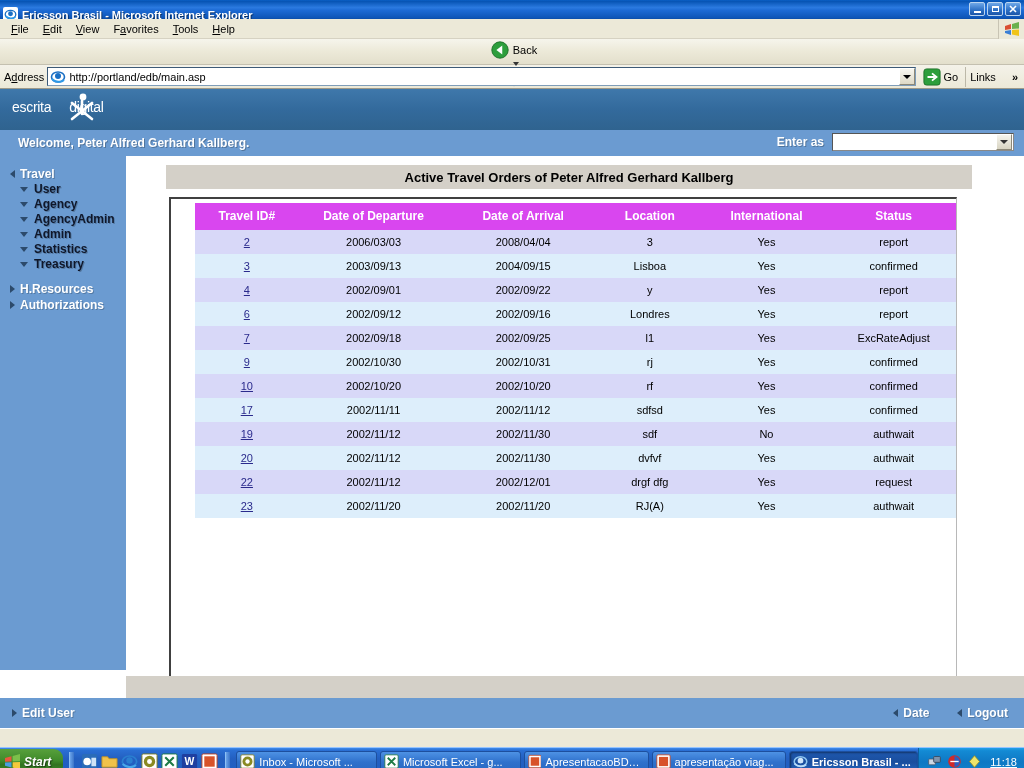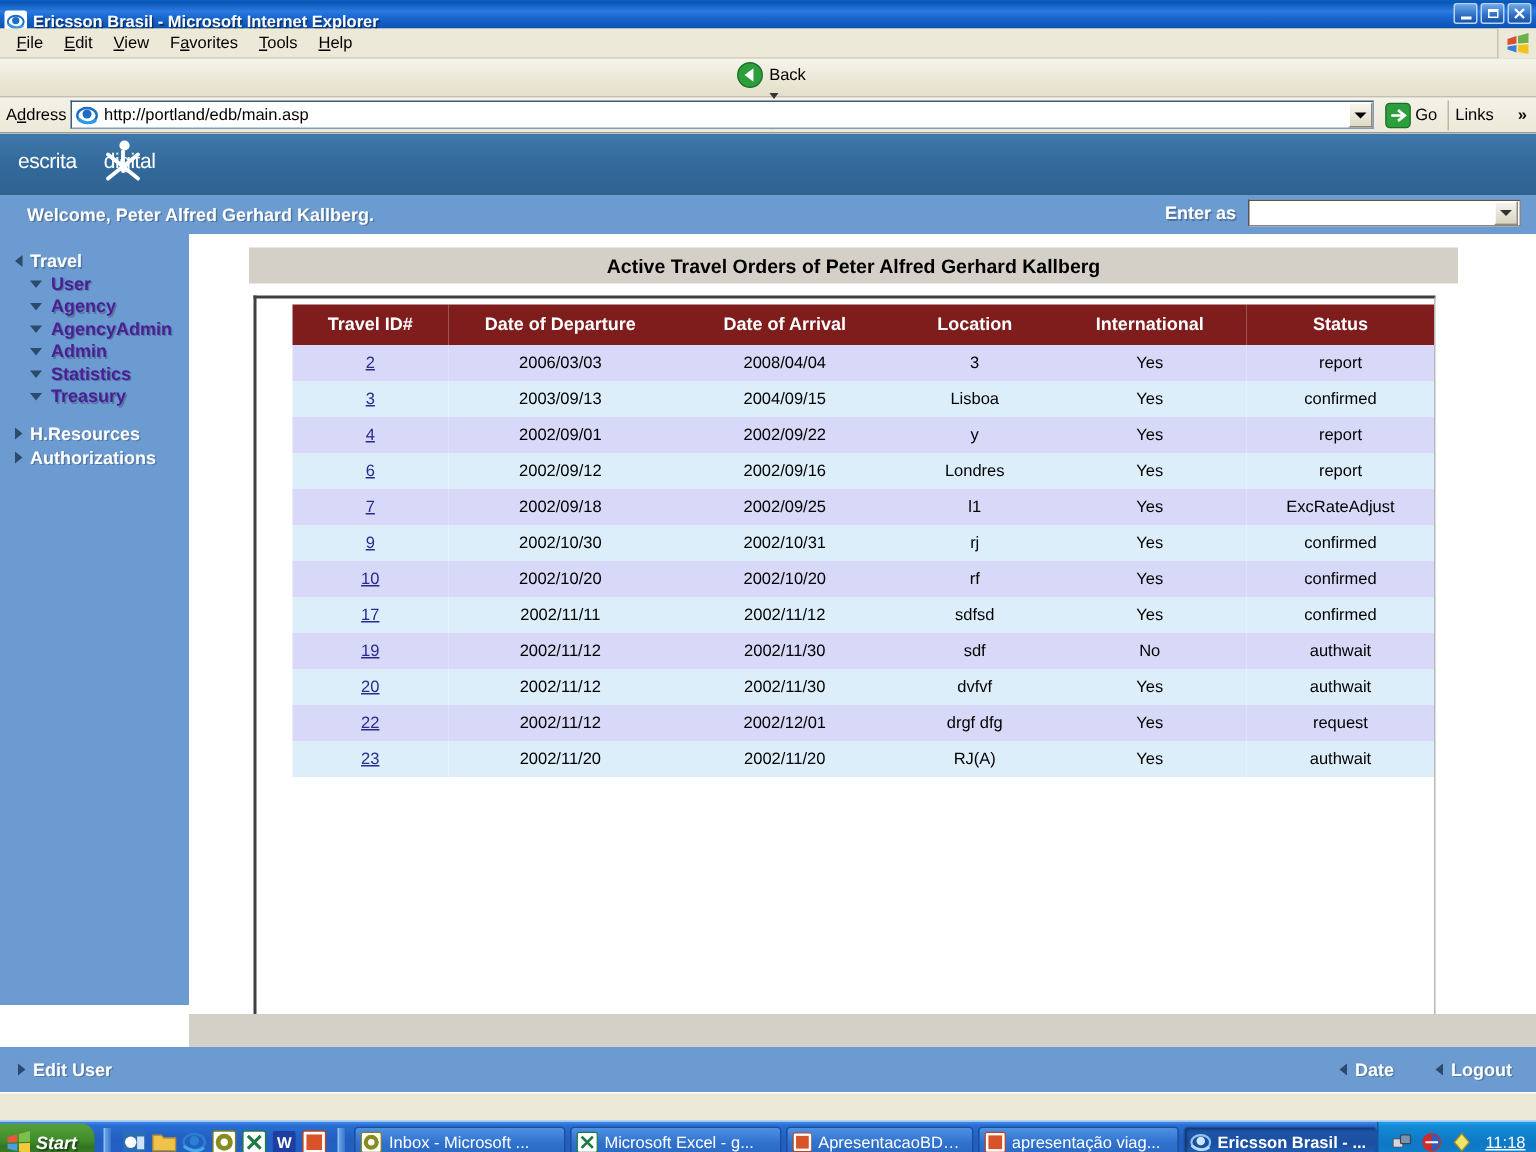--- a/index.html
+++ b/index.html
@@ -183,21 +183,21 @@
   .nav-top {
     display:flex; align-items:center;
     color:#fff; font-size:12px; font-weight:bold;
     padding: 1px 0 1px 10px;
     text-shadow: 1px 1px 0 rgba(0,0,0,.22);
   }
   .nav-top .tri-l { width:0;height:0;border-top:4px solid transparent;border-bottom:4px solid transparent;border-right:5px solid #2c4a6b;margin-right:5px;flex:0 0 auto; }
   .nav-top .tri-r { width:0;height:0;border-top:4px solid transparent;border-bottom:4px solid transparent;border-left:5px solid #2c4a6b;margin-right:5px;flex:0 0 auto; }
   .nav-sub {
     display:flex; align-items:center;
-    color:#4c1d95; font-size:12px; font-weight:bold;
+    color:#0f172a; font-size:12px; font-weight:bold;
     padding: 0 0 0 20px;
     text-shadow: 1px 1px 0 rgba(0,0,0,.22);
     line-height: 15px;
   }
   .nav-sub .tri-d { width:0;height:0;border-left:4px solid transparent;border-right:4px solid transparent;border-top:5px solid #2c4a6b;margin-right:6px;flex:0 0 auto; }
   .nav-gap { height: 9px; }
 
   .content {
     flex: 1 1 auto;
     background: #fff;
@@ -218,21 +218,21 @@
     width: 788px; height: 586px;
     border-left: 2px solid #404040;
     border-top: 2px solid #404040;
     border-right: 1px solid #b8b8b8;
     border-bottom: 1px solid #b8b8b8;
     background: #fff;
   }
 
   table.grid { border-collapse: collapse; margin: 4px 0 0 24px; }
   table.grid th {
-    background: #7f1d1d;
+    background: #d946ef;
     color: #fff;
     font-size: 12px;
     font-weight: bold;
     padding: 6px 0 7px 0;
     text-align: center;
     white-space: nowrap;
   }
   table.grid td {
     font-size: 11px;
     color: #000;

